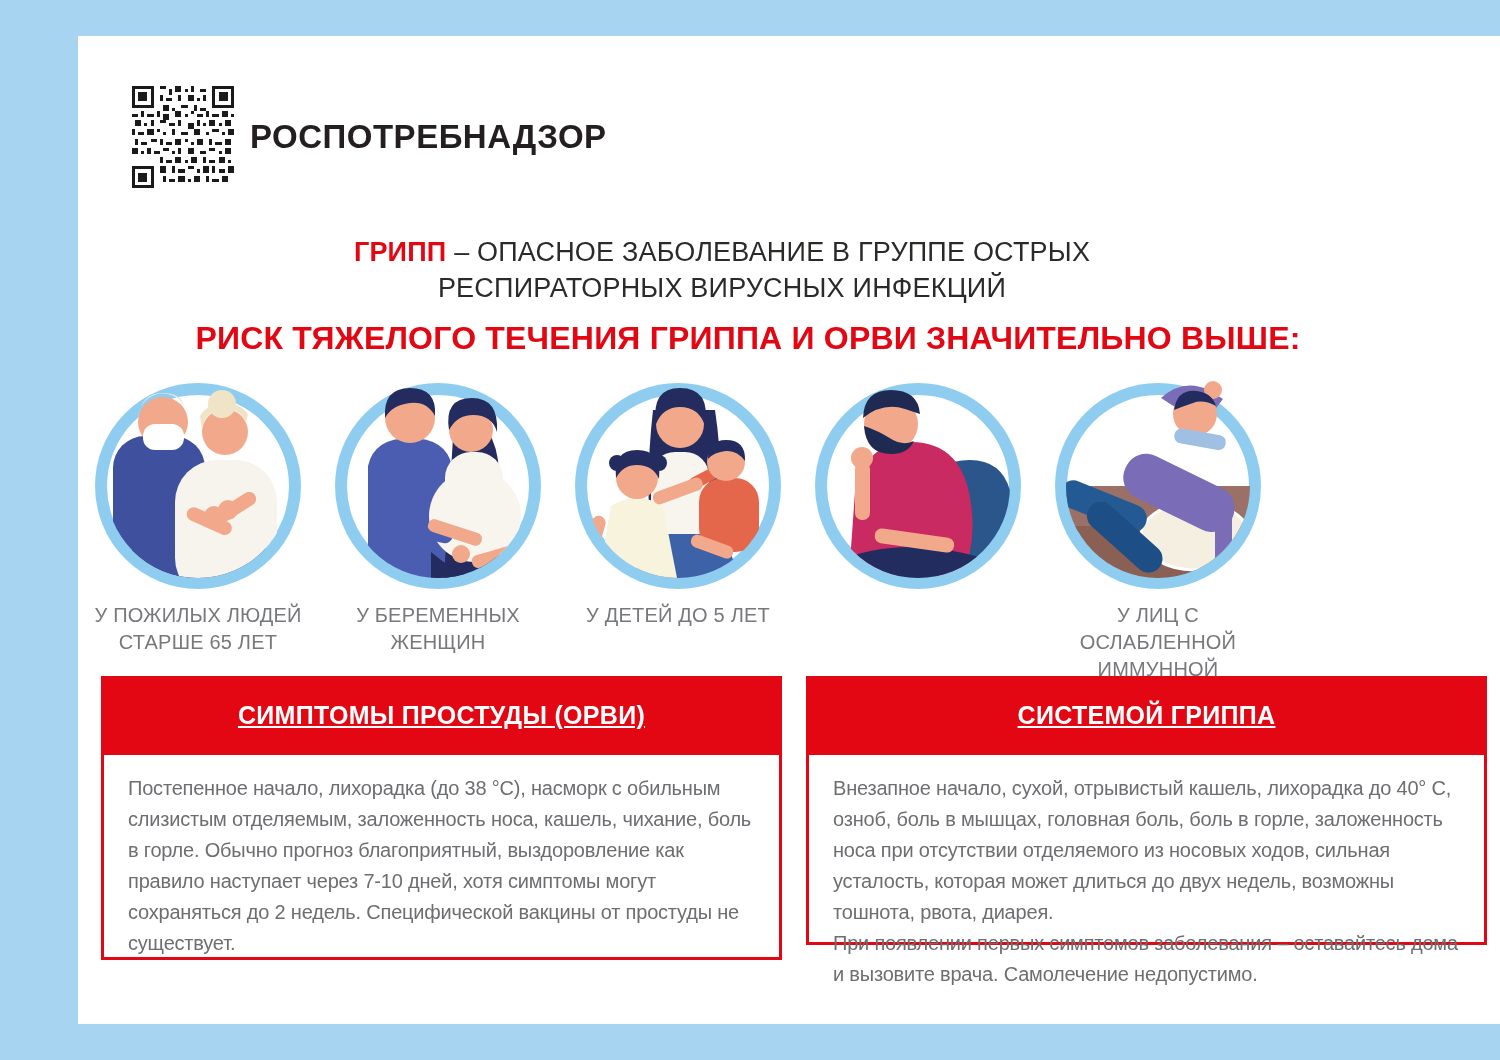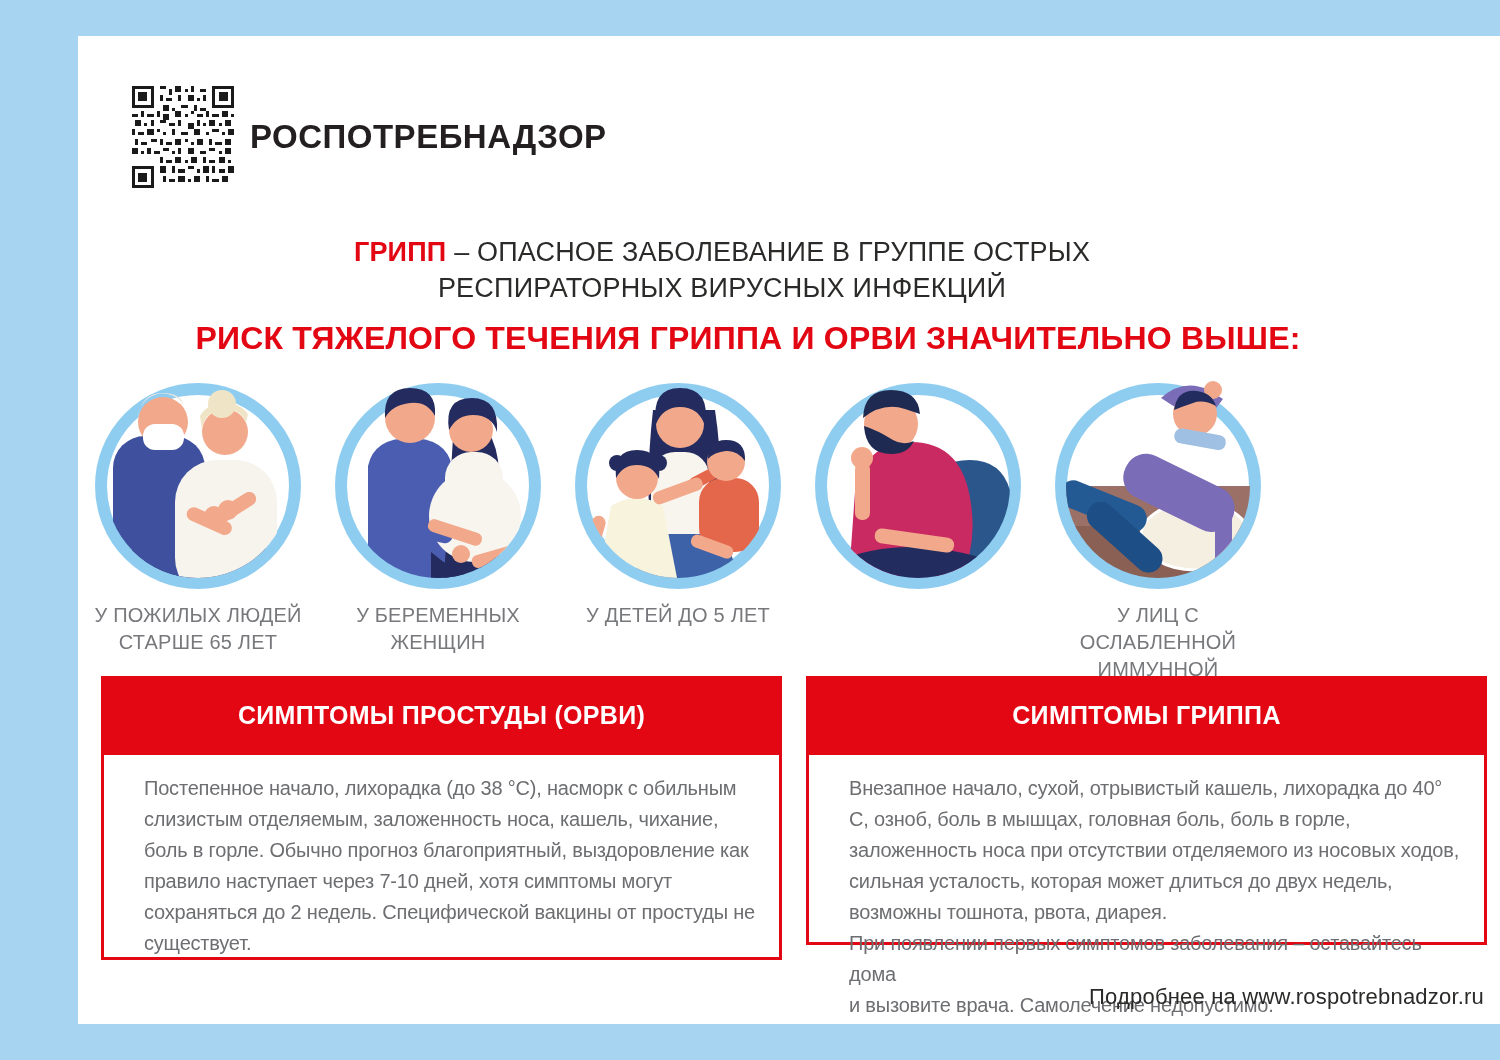--- a/index.html
+++ b/index.html
@@ -29,23 +29,23 @@
   .group-cell{width:271px;display:flex;flex-direction:column;align-items:center;}
   .group-cell svg{display:block;}
   .caption{margin-top:6px;text-align:center;font-size:20px;line-height:27px;color:#77787b;
            white-space:pre-line;letter-spacing:.2px;}
 
   
   .panel{position:absolute;width:681px;}
   .panel.cold{left:23px;top:640px;}
   .panel.flu{left:728px;top:640px;}
   .panel-header{height:79px;background:#e30613;display:flex;align-items:center;justify-content:center;}
-  .panel-title{color:#ffffff;font-size:25px;font-weight:700;letter-spacing:.3px;}
+  .panel-title{color:#ffffff;font-size:25px;font-weight:700;letter-spacing:.3px;text-decoration:underline;}
   .panel-body{box-sizing:border-box;border:3px solid #e30613;border-top:none;background:#ffffff;
-              padding:18px 24px 0 40px;font-size:20px;line-height:31px;color:#6d6e71;
+              padding:18px 24px 0 24px;font-size:20px;line-height:31px;color:#6d6e71;
               white-space:pre-line;letter-spacing:-0.2px;}
   .panel.cold .panel-body{height:205px;}
   .panel.flu .panel-body{height:190px;}
 
   .footer-note{position:absolute;right:26px;top:948px;font-size:22px;color:#2b2a29;letter-spacing:.2px;}
 </style>
 </head>
 <body>
 
 <div class="poster">
@@ -218,23 +218,22 @@
 
     <div class="panel cold">
       <div class="panel-header">
         <div class="panel-title">СИМПТОМЫ ПРОСТУДЫ (ОРВИ)</div>
       </div>
       <div class="panel-body">Постепенное начало, лихорадка (до 38 °C), насморк с обильным слизистым отделяемым, заложенность носа, кашель, чихание, боль в горле. Обычно прогноз благоприятный, выздоровление как правило наступает через 7-10 дней, хотя симптомы могут сохраняться до 2 недель. Специфической вакцины от простуды не существует.</div>
     </div>
 
     <div class="panel flu">
       <div class="panel-header">
-        <div class="panel-title">СИМПТОМЫ ГРИППА</div>
+        <div class="panel-title">СИСТЕМОЙ ГРИППА</div>
       </div>
       <div class="panel-body">Внезапное начало, сухой, отрывистый кашель, лихорадка до 40° C, озноб, боль в мышцах, головная боль, боль в горле, заложенность носа при отсутствии отделяемого из носовых ходов, сильная усталость, которая может длиться до двух недель, возможны тошнота, рвота, диарея.
 При появлении первых симптомов заболевания – оставайтесь дома
 и вызовите врача. Самолечение недопустимо.</div>
     </div>
 
-    <div class="footer-note">Подробнее на www.rospotrebnadzor.ru</div>
 
   </div>
 </div>
 
 </body></html>

